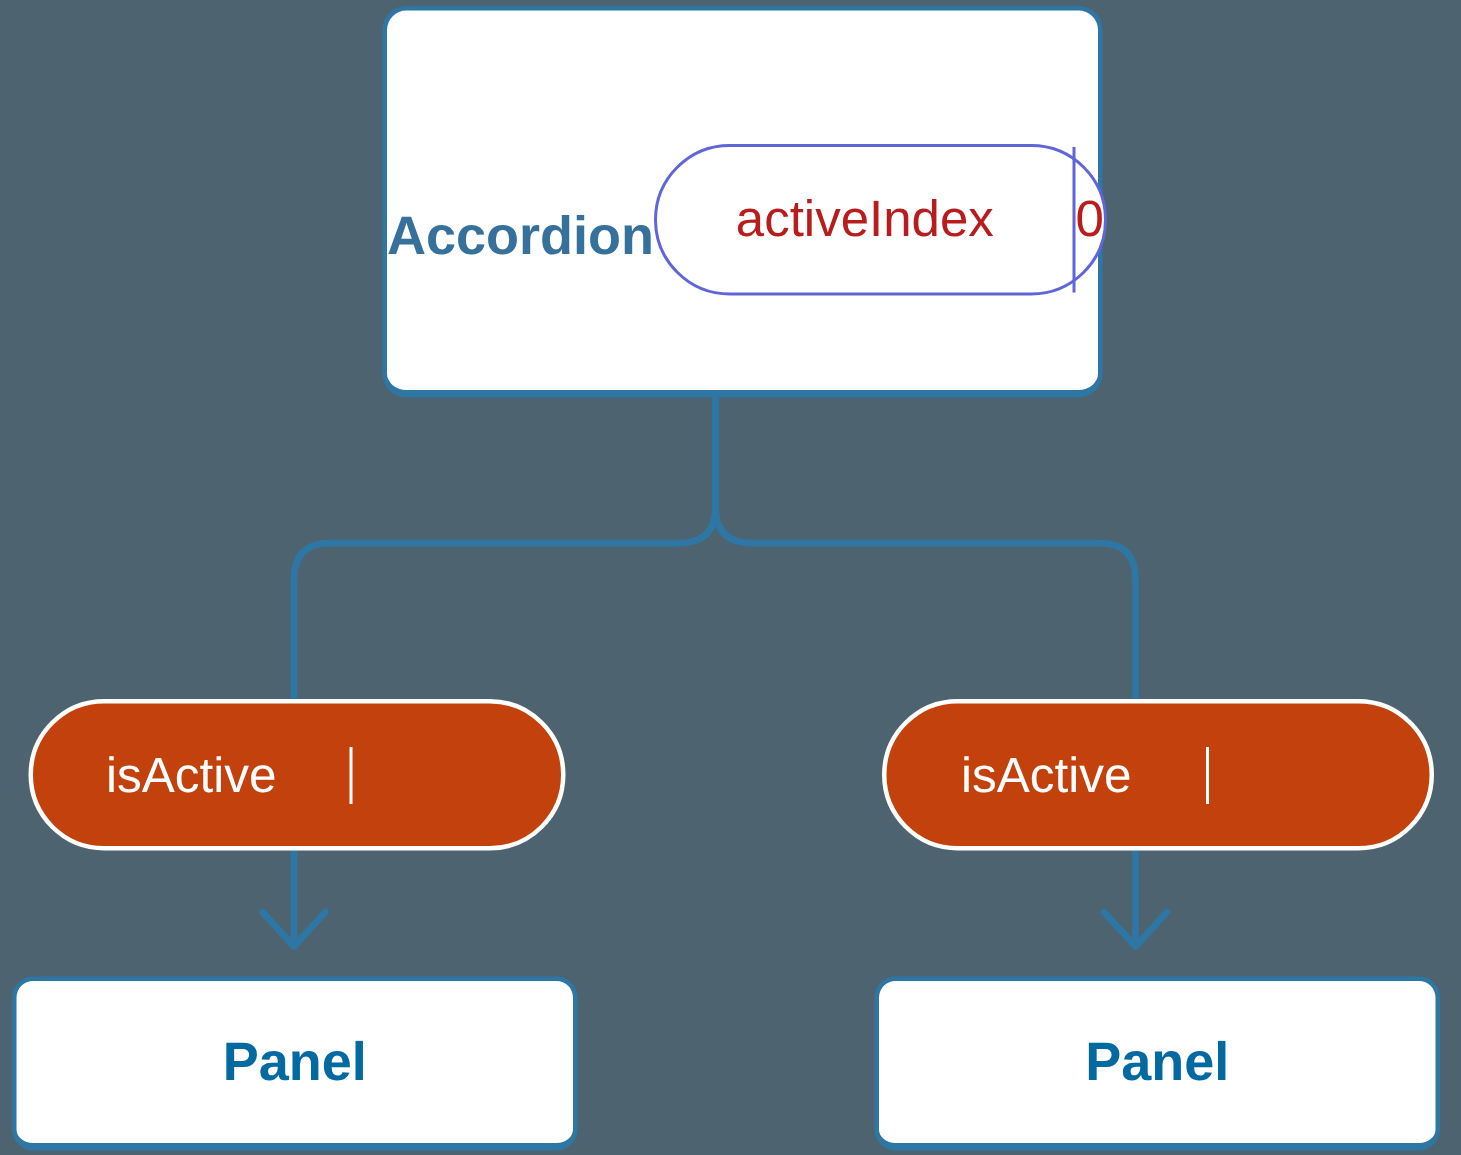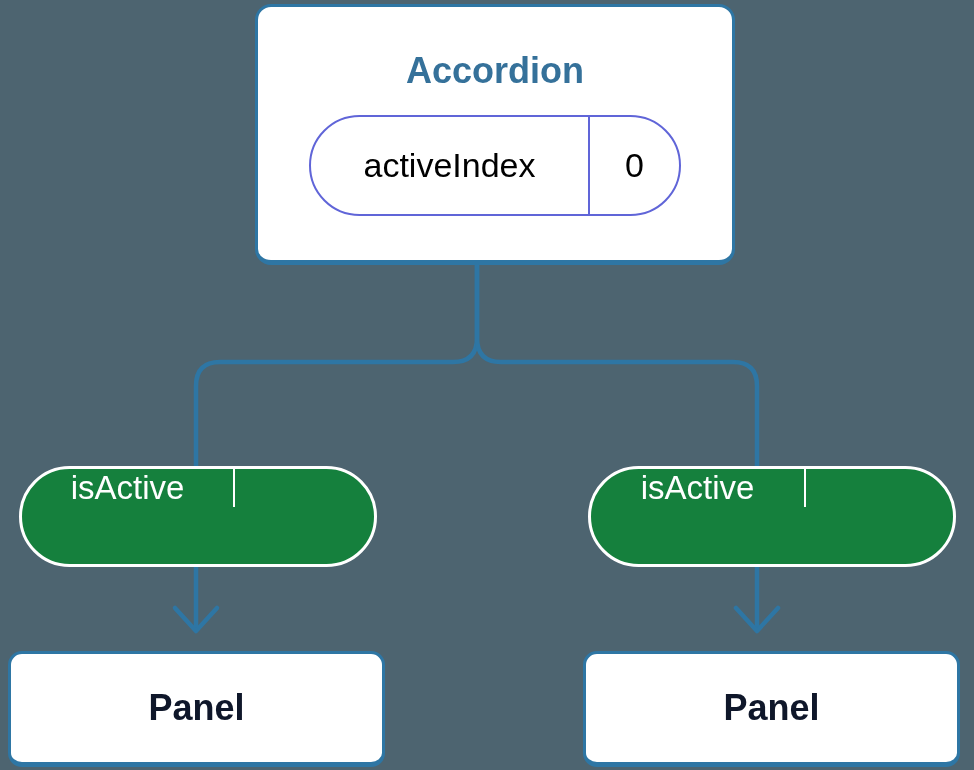--- a/index.html
+++ b/index.html
@@ -25,63 +25,63 @@
   .node-card {
     position: absolute;
     left: 255px; top: 4px;
     width: 480px; height: 261px;
     box-sizing: border-box;
     background: #FFFFFF;
     border: 3px solid #2E76A4;
     border-bottom-width: 5px;
     border-radius: 16px;
     display: flex;
-    flex-direction: column;
+    flex-direction: row;
     align-items: center;
     z-index: 2;
   }
   .node-title {
     margin-top: 46px;
     font-size: 36px;
     font-weight: 600;
     color: #35719A;
     line-height: 1;
   }
   .prop-outline {
     margin-top: 26px;
     width: 372px; height: 101px;
     box-sizing: border-box;
     border: 2.5px solid #6065D8;
     border-radius: 52px;
     display: flex;
     align-items: stretch;
-    color: #000000;
+    color: #b91c1c;
     font-size: 34px;
     background: #FFFFFF;
   }
   .prop-outline .prop-name {
     width: 277px;
     display: flex; align-items: center; justify-content: center;
     border-right: 2.5px solid #6065D8;
   }
   .prop-outline .prop-value {
     flex: 1;
     display: flex; align-items: center; justify-content: center;
   }
   
   .prop-filled {
     position: absolute;
     top: 466px;
     height: 101px;
     box-sizing: border-box;
-    background: #15803d;
+    background: #c2410c;
     border: 3px solid #FFFFFF;
     border-radius: 52px;
     display: flex;
-    align-items: flex-start;
+    align-items: center;
     color: #FFFFFF;
     font-size: 33px;
     z-index: 2;
   }
   .prop-filled .prop-name {
     display: flex; align-items: center; justify-content: center;
     border-right: 2.5px solid #FFFFFF;
   }
   .prop-filled .prop-value {
     flex: 1;
@@ -99,21 +99,21 @@
     box-sizing: border-box;
     background: #FFFFFF;
     border: 3px solid #2E76A4;
     border-bottom-width: 5px;
     border-radius: 14px;
     display: flex;
     align-items: center;
     justify-content: center;
     font-size: 36px;
     font-weight: 600;
-    color: #0f172a;
+    color: #0369a1;
     z-index: 1;
   }
   .panel-left  { left: 8px; }
   .panel-right { left: 583px; }
 </style>
 </head>
 <body>
 
 <div class="diagram">
 

